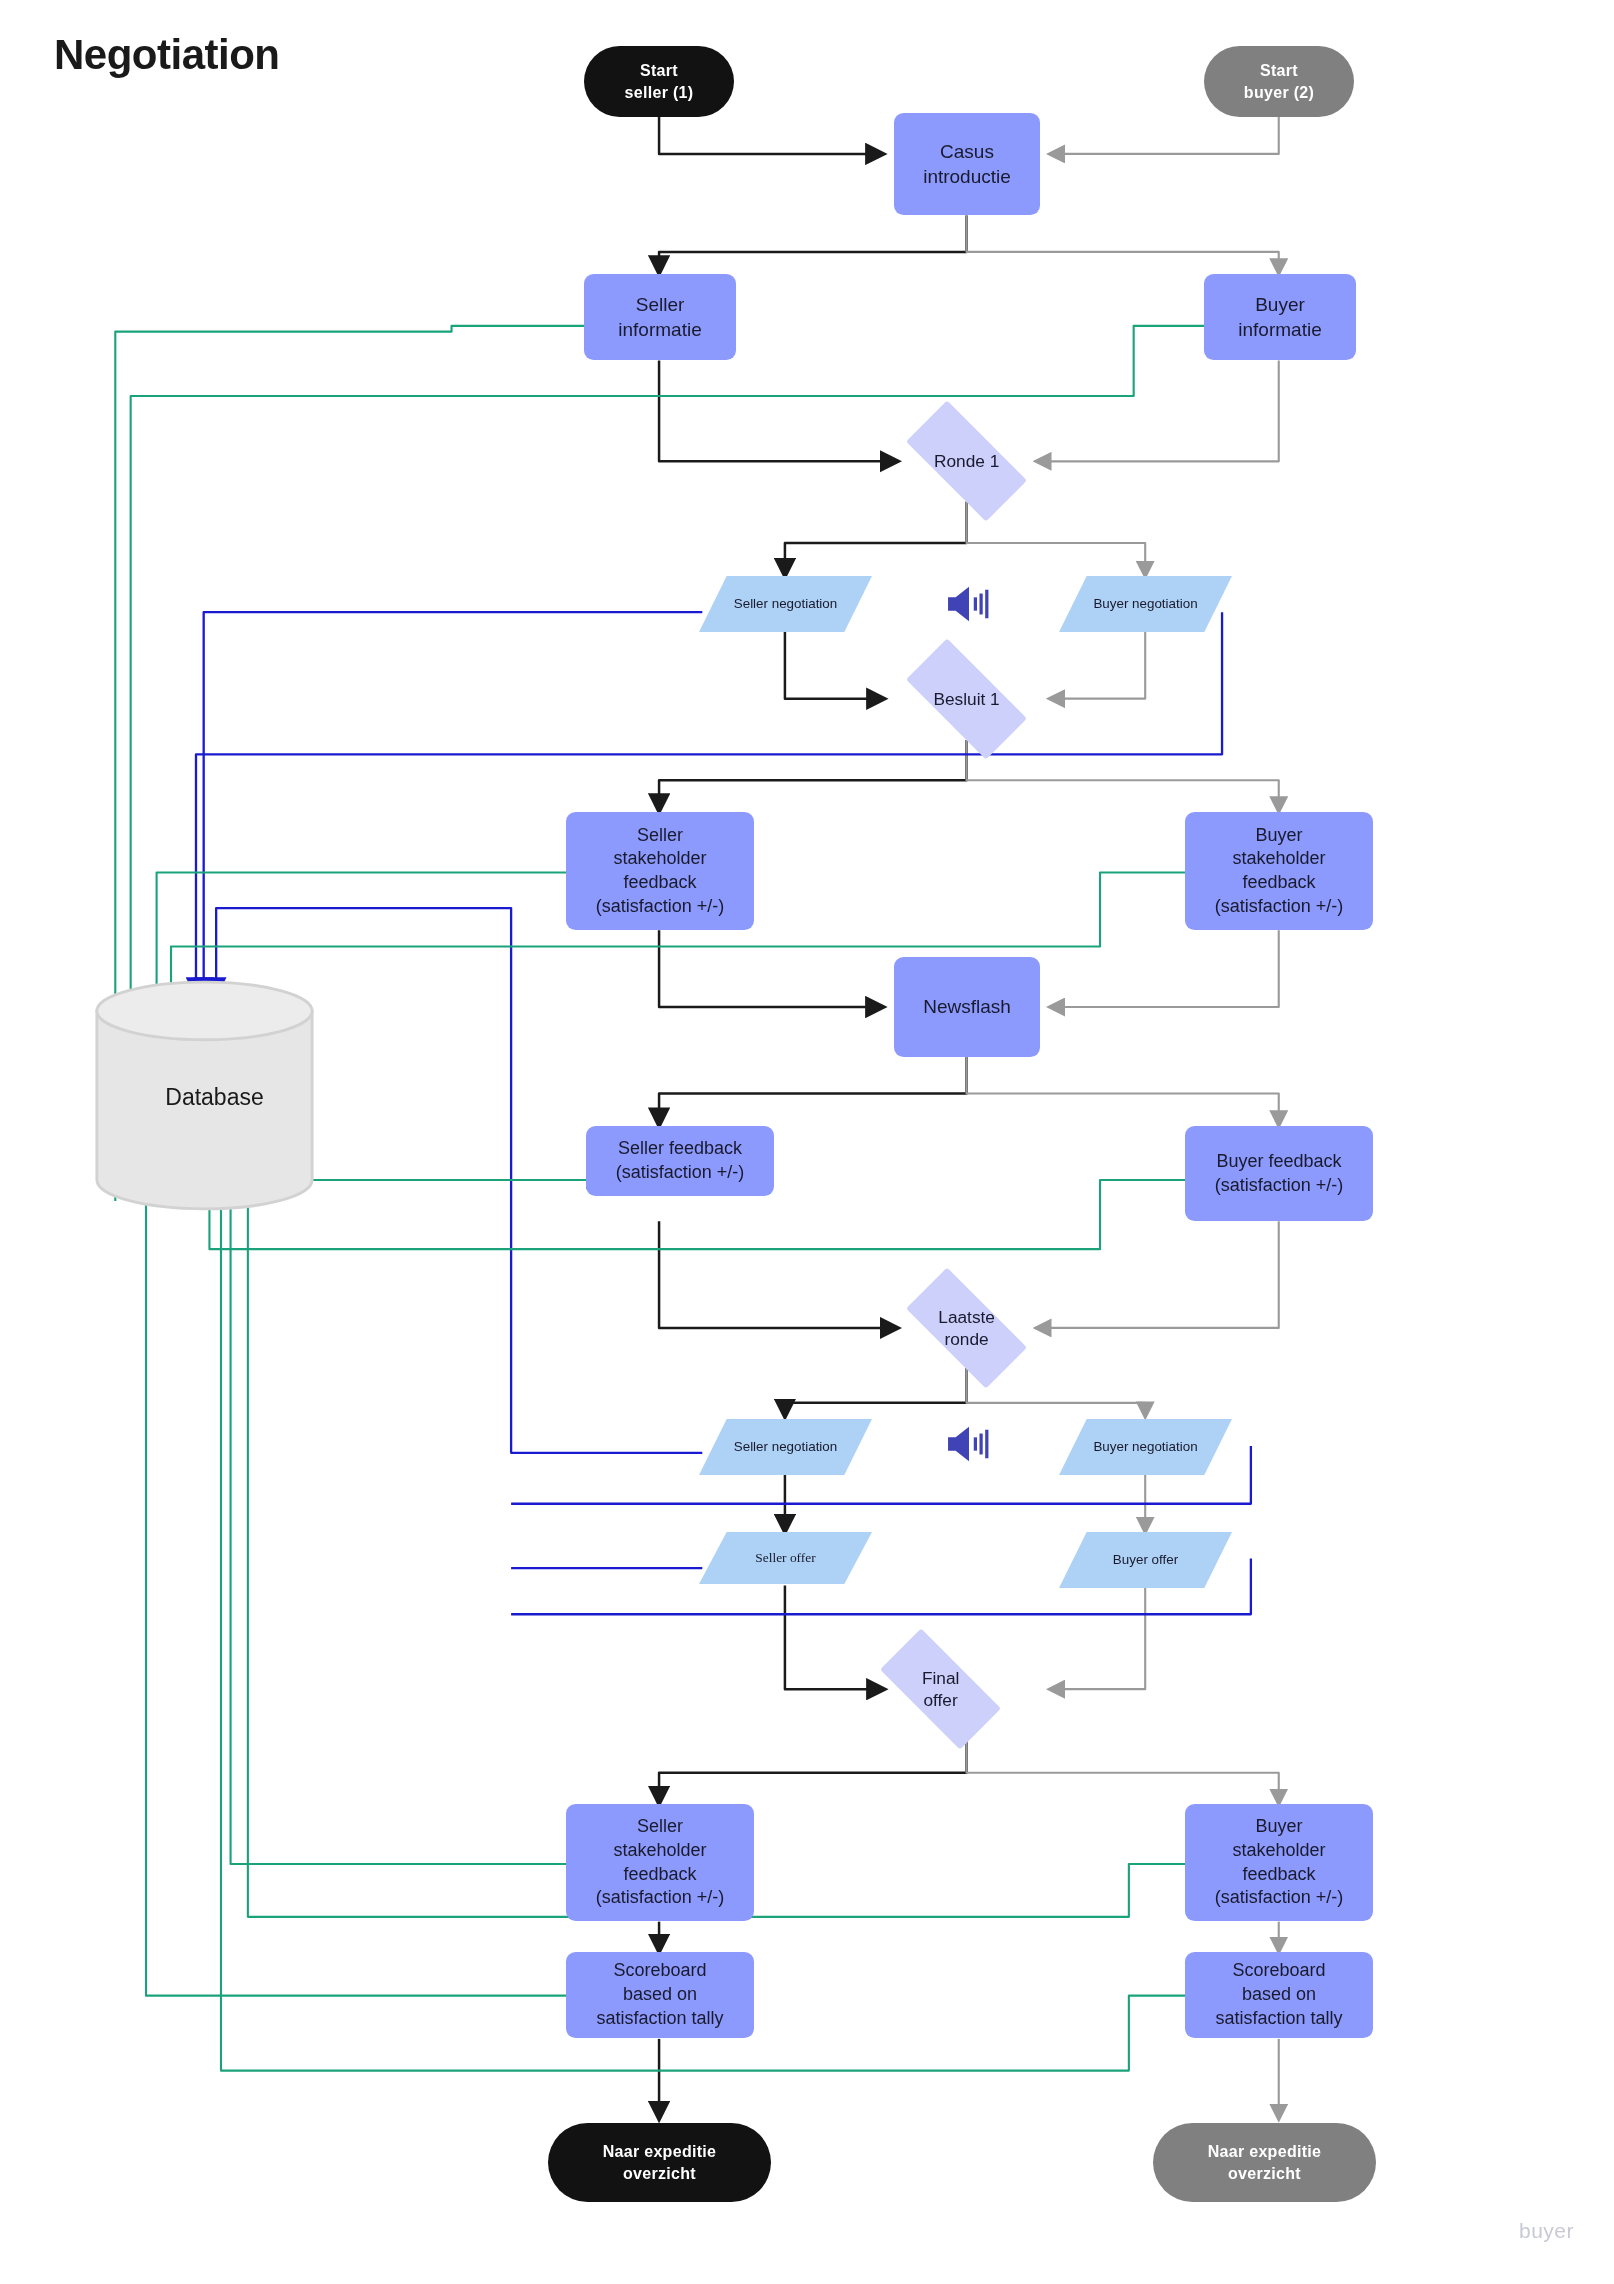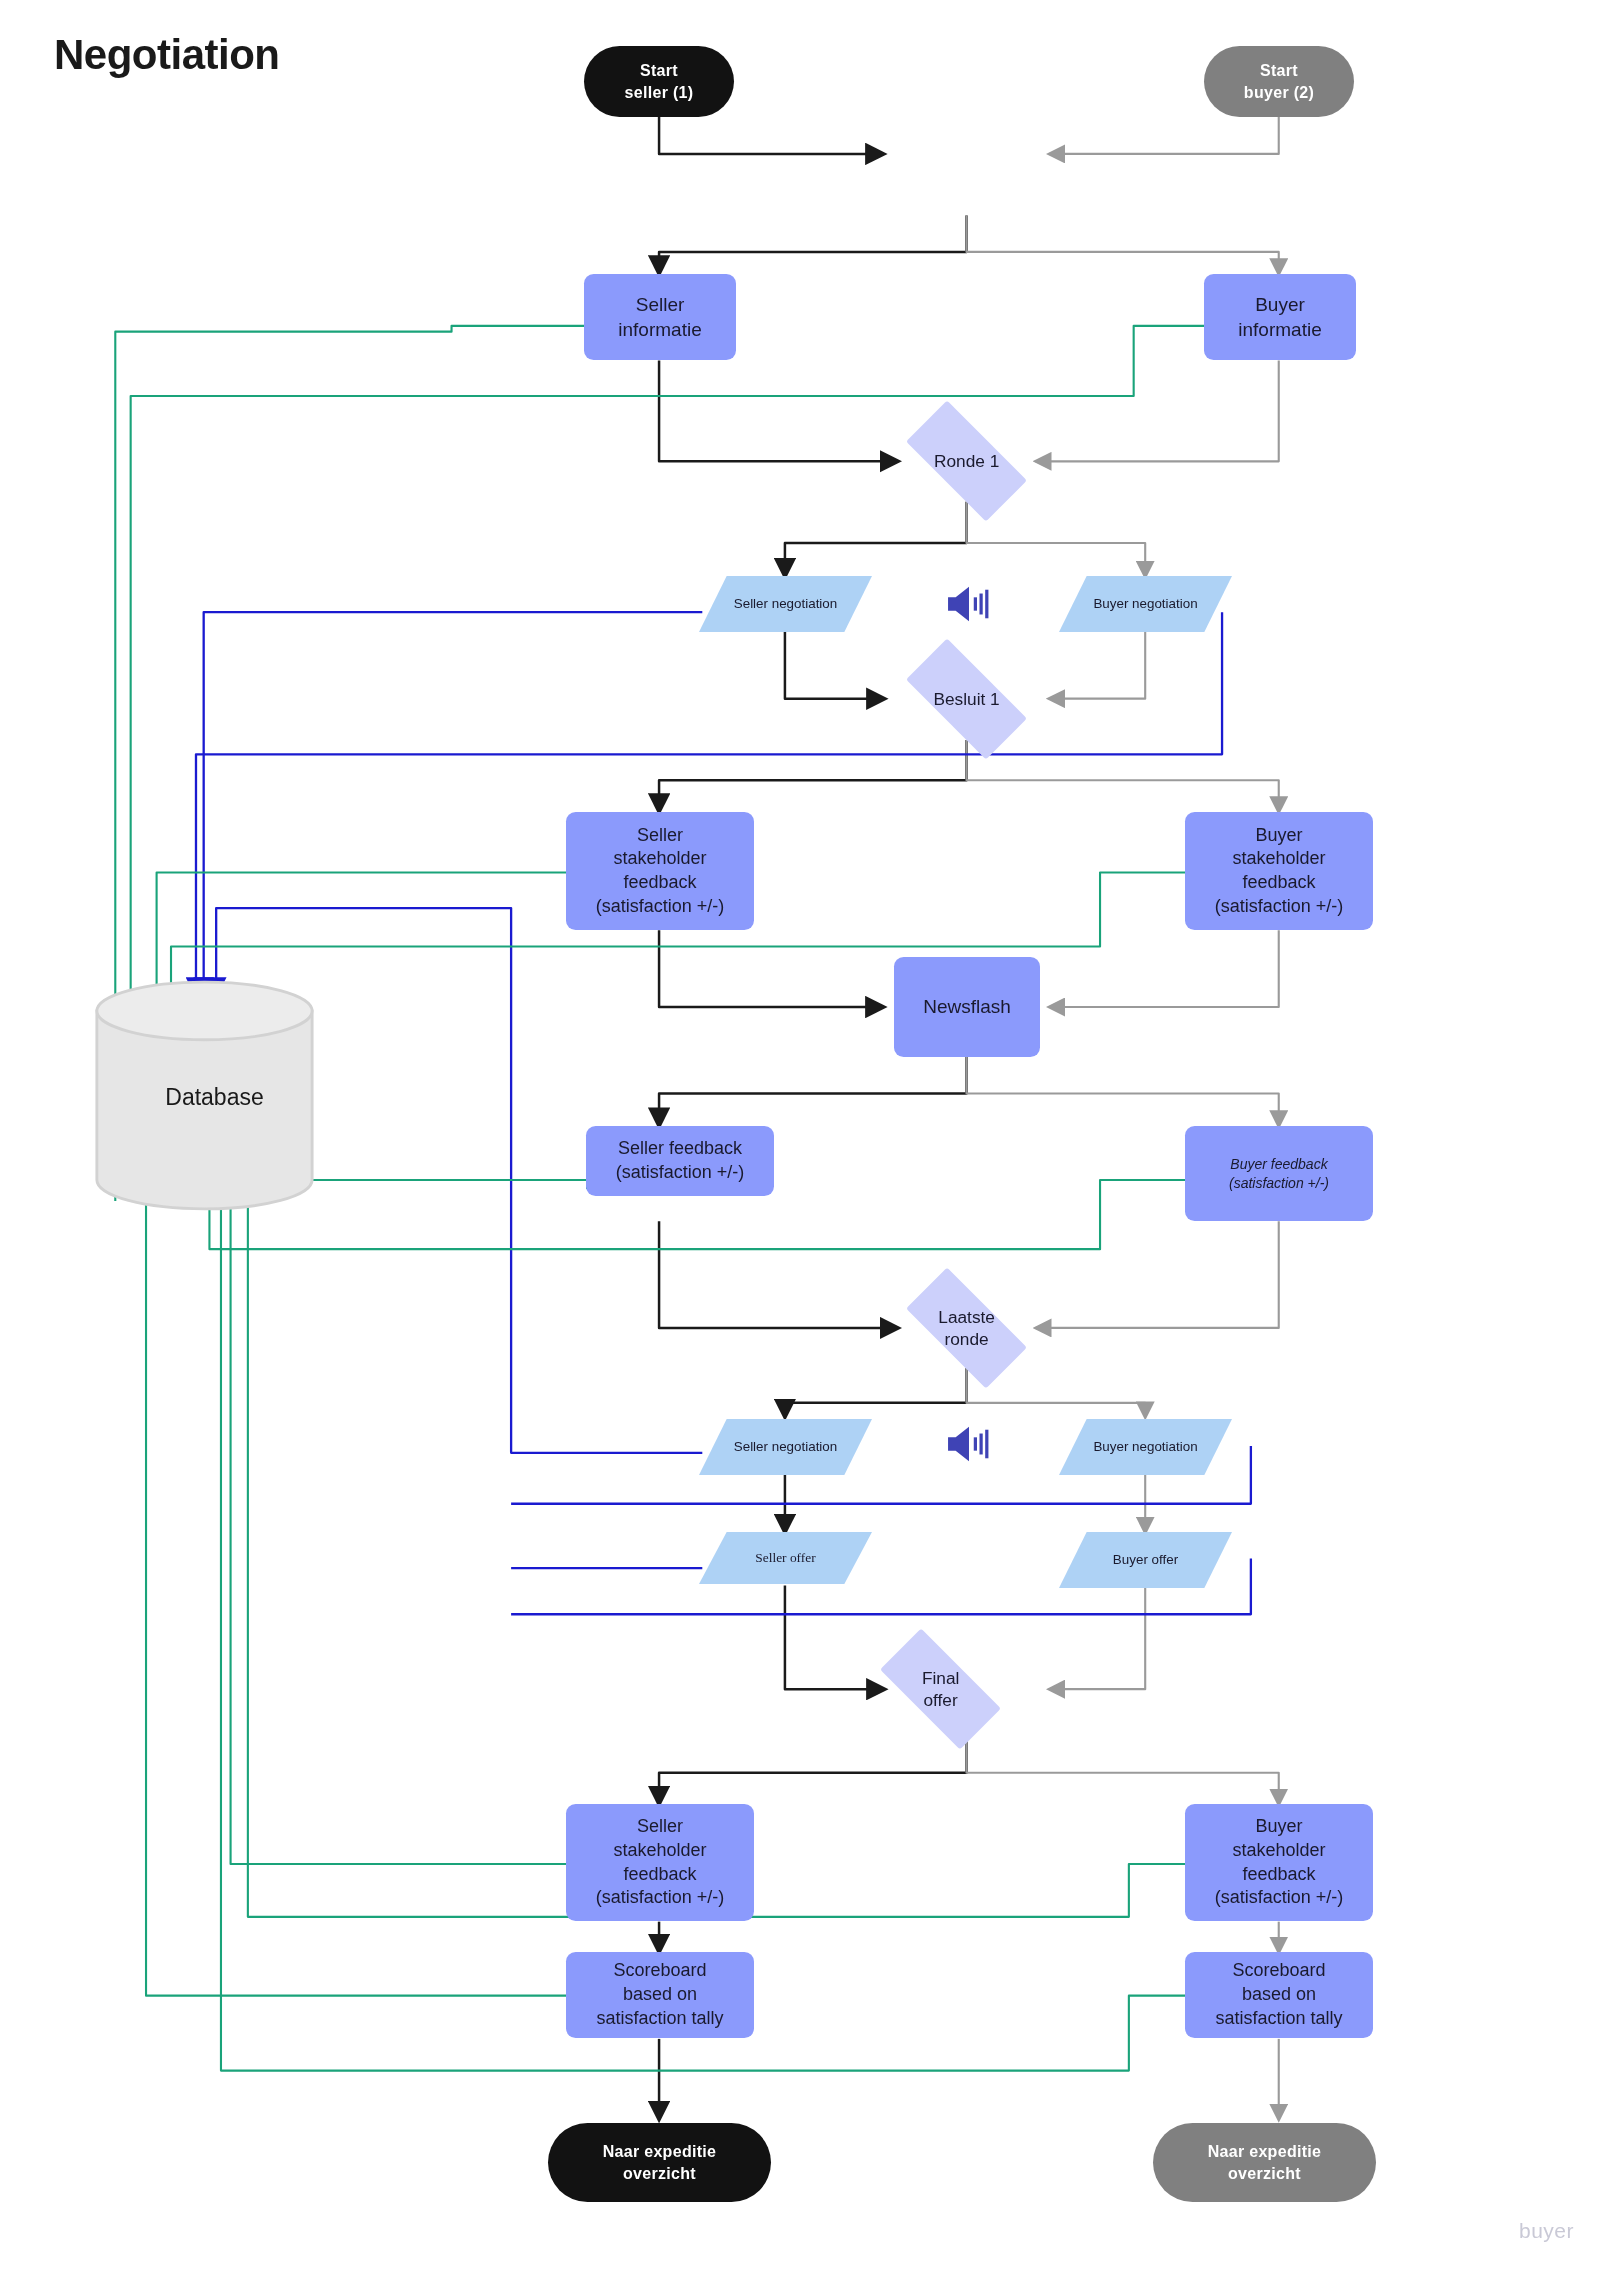--- a/index.html
+++ b/index.html
@@ -201,20 +201,24 @@
   <div class="node term term-black" style="left:584px;top:46px;width:150px;height:71px;">
     <span style="white-space:pre-line;">Start
 seller (1)</span>
   </div>
 
   <div class="node term term-gray" style="left:1204px;top:46px;width:150px;height:71px;">
     <span style="white-space:pre-line;">Start
 buyer (2)</span>
   </div>
 
+  <div class="node proc" style="left:894px;top:113px;width:146px;height:102px;">
+    <span style="white-space:pre-line;">Casus
+introductie</span>
+  </div>
 
   <div class="node proc" style="left:584px;top:274px;width:152px;height:86px;">
     <span style="white-space:pre-line;">Seller
 informatie</span>
   </div>
   <div class="node proc" style="left:1204px;top:274px;width:152px;height:86px;">
     <span style="white-space:pre-line;">Buyer
 informatie</span>
   </div>
 
@@ -260,21 +264,21 @@
   </div>
 
   <div class="node proc" style="left:894px;top:957px;width:146px;height:100px;">
     <span style="white-space:pre-line;">Newsflash</span>
   </div>
 
   <div class="node proc" style="left:586px;top:1126px;width:188px;height:70px;font-size:18px;text-align:center;">
     <span style="white-space:pre-line;">Seller feedback
 (satisfaction +/-)</span>
   </div>
-  <div class="node proc" style="left:1185px;top:1126px;width:188px;height:95px;font-size:14px;font-style:italic;">
+  <div class="node proc" style="left:1185px;top:1126px;width:188px;height:95px;font-size:18px;">
     <span style="white-space:pre-line;">Buyer feedback
 (satisfaction +/-)</span>
   </div>
 
   <div class="diamond-wrap" style="left:910px;top:1299px;width:113px;height:58px;">
     <div class="diamond-shape"></div>
     <div class="diamond-txt" style="white-space:pre-line;">Laatste
 ronde</div>
   </div>
 

